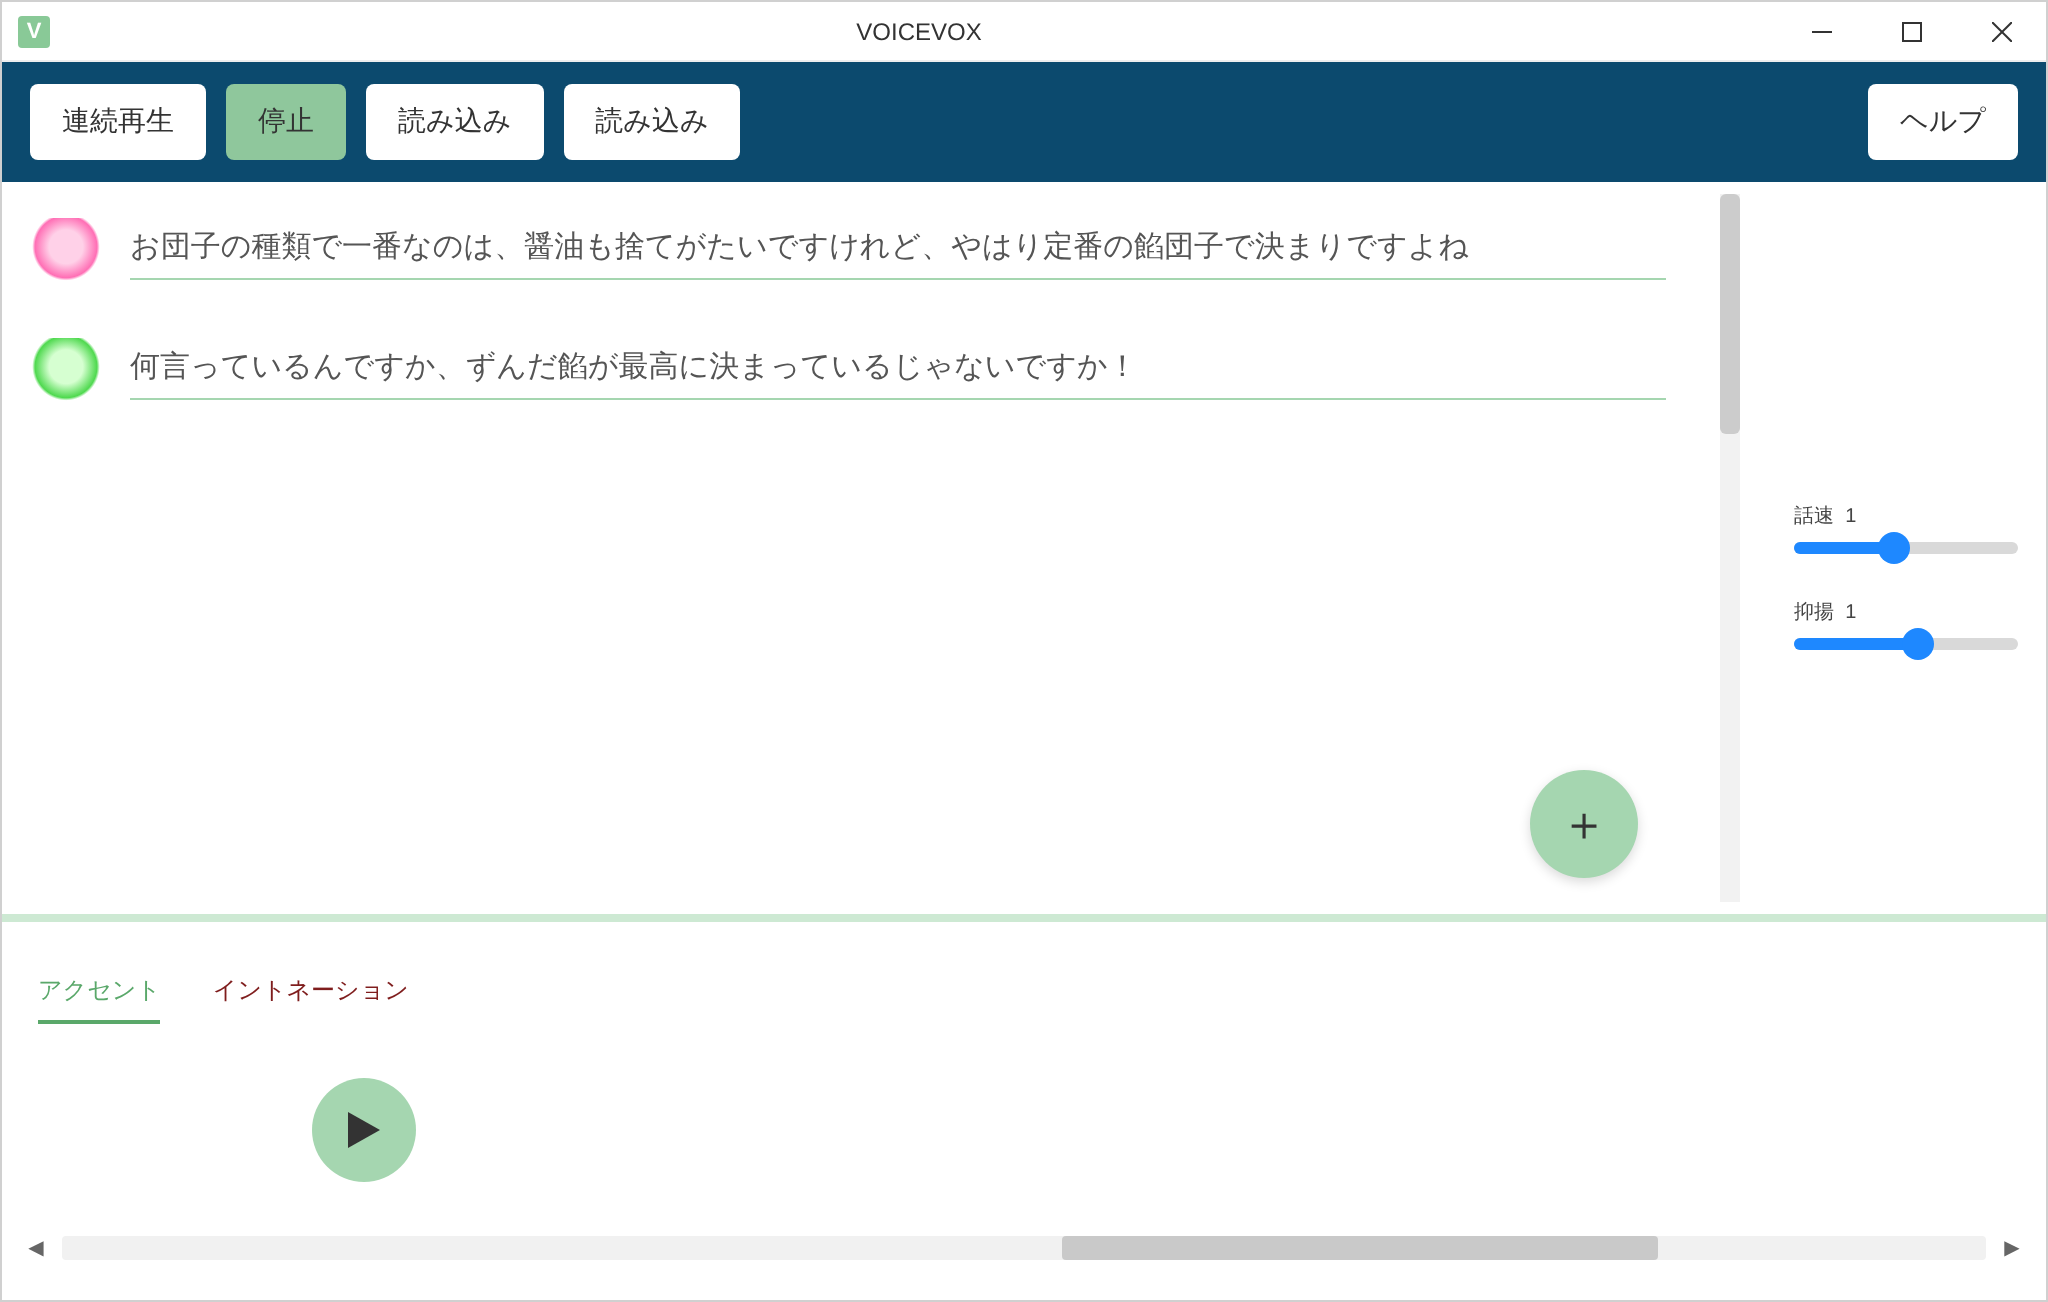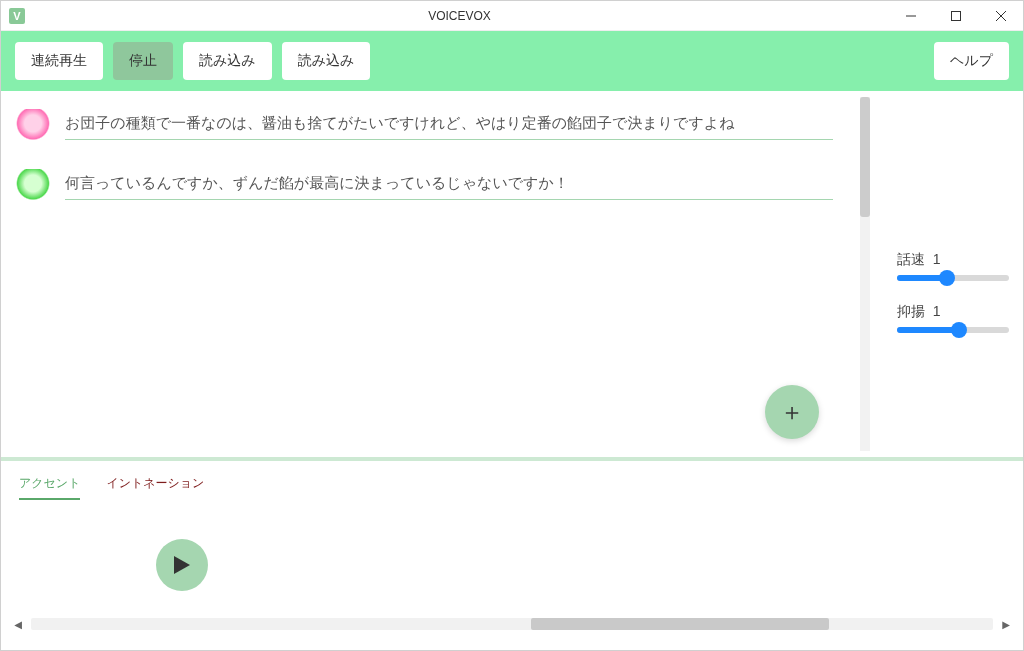--- a/index.html
+++ b/index.html
@@ -3,47 +3,47 @@
 <meta charset="utf-8">
 <style>
   * { box-sizing: border-box; margin: 0; padding: 0; font-family: "Meiryo", "Yu Gothic", sans-serif; }
   body { width: 1024px; height: 651px; background: #fff; overflow: hidden; border: 1px solid #d0d0d0; }
 
   .titlebar { height: 30px; display: flex; align-items: center; padding-left: 8px; background: #fff; border-bottom: 1px solid #eee; }
   .titlebar-icon { width: 16px; height: 16px; background: #89c997; color: #fff; font-size: 11px; font-weight: bold; display: flex; align-items: center; justify-content: center; border-radius: 2px; margin-right: 6px; }
   .titlebar-title { font-size: 12px; color: #333; flex: 1; text-align: center; }
   .win-btn { width: 45px; height: 30px; display: flex; align-items: center; justify-content: center; font-size: 12px; color: #333; }
 
-  .toolbar { height: 60px; background: #86efac; display: flex; align-items: center; padding: 0 14px; gap: 10px; }
+  .toolbar { height: 60px; background: #0c4a6e; display: flex; align-items: center; padding: 0 14px; gap: 10px; }
   .btn { background: #fff; border: none; border-radius: 4px; padding: 10px 16px; font-size: 14px; color: #333; cursor: pointer; }
   .btn.active { background: #8fc79c; }
   .spacer { flex: 1; }
 
   .main { display: flex; height: 370px; border-bottom: 4px solid #cde9d3; gap: 11px; }
   .lines { flex: 1; padding: 18px 14px; overflow-y: auto; position: relative; }
   .line { display: flex; align-items: center; gap: 14px; margin-bottom: 24px; }
   .avatar { width: 36px; height: 36px; border-radius: 4px; flex-shrink: 0; }
   .avatar.pink { background: radial-gradient(circle at 50% 40%, #ffd1e8 30%, #ff6fb5 55%, #fff 60%); }
   .avatar.green { background: radial-gradient(circle at 50% 40%, #d6ffd1 30%, #4fd94f 55%, #fff 60%); }
   .line-text { flex: 1; font-size: 15px; color: #555; border-bottom: 1px solid #a5d6b0; padding-bottom: 6px; }
   .add-btn { position: absolute; right: 28px; bottom: 18px; width: 54px; height: 54px; border-radius: 50%; background: #a5d6b0; display: flex; align-items: center; justify-content: center; font-size: 24px; color: #333; cursor: pointer; box-shadow: 0 2px 6px rgba(0,0,0,0.15); }
 
   .vscroll { width: 10px; background: #f2f2f2; margin: 6px 2px; position: relative; }
   .vscroll-thumb { position: absolute; top: 0; left: 0; right: 0; height: 120px; background: #ccc; border-radius: 3px; }
 
   .sidepanel { width: 140px; padding: 160px 14px 0 14px; }
   .param { margin-bottom: 22px; }
-  .param-label { font-size: 14px; color: #444; margin-bottom: 6px; }
+  .param-label { font-size: 10px; color: #444; margin-bottom: 6px; }
   .slider-track { position: relative; height: 6px; background: #d9d9d9; border-radius: 3px; }
   .slider-fill { position: absolute; top: 0; left: 0; height: 100%; background: #1e88ff; border-radius: 3px; }
   .slider-thumb { position: absolute; top: 50%; width: 16px; height: 16px; background: #1e88ff; border-radius: 50%; transform: translate(-50%, -50%); }
 
   .bottom { height: 185px; display: flex; flex-direction: column; }
   .tabs-row { display: flex; align-items: flex-start; height: 155px; position: relative; }
-  .tab-labels { width: 210px; padding: 14px 0 0 18px; display: flex; gap: 26px; font-size: 12px; }
+  .tab-labels { width: 210px; padding: 14px 0 0 18px; display: flex; gap: 26px; font-size: 12px; margin-top: 12px; }
   .tab { color: #7f1d1d; cursor: pointer; padding-bottom: 6px; }
   .tab.active { color: #5aa86a; border-bottom: 2px solid #5aa86a; }
 
   .play-btn { position: absolute; left: 155px; top: 78px; width: 52px; height: 52px; border-radius: 50%; background: #a5d6b0; display: flex; align-items: center; justify-content: center; cursor: pointer; }
   .play-btn svg { width: 16px; height: 18px; }
 
   .accent-area { flex: 1; position: relative; overflow: hidden; padding-top: 14px; }
 
   .hscroll-row { height: 22px; display: flex; align-items: center; padding: 0 10px 6px 10px; gap: 6px; }
   .hscroll-arrow { width: 14px; height: 14px; display:flex; align-items:center; justify-content:center; font-size:10px; color:#666; }

